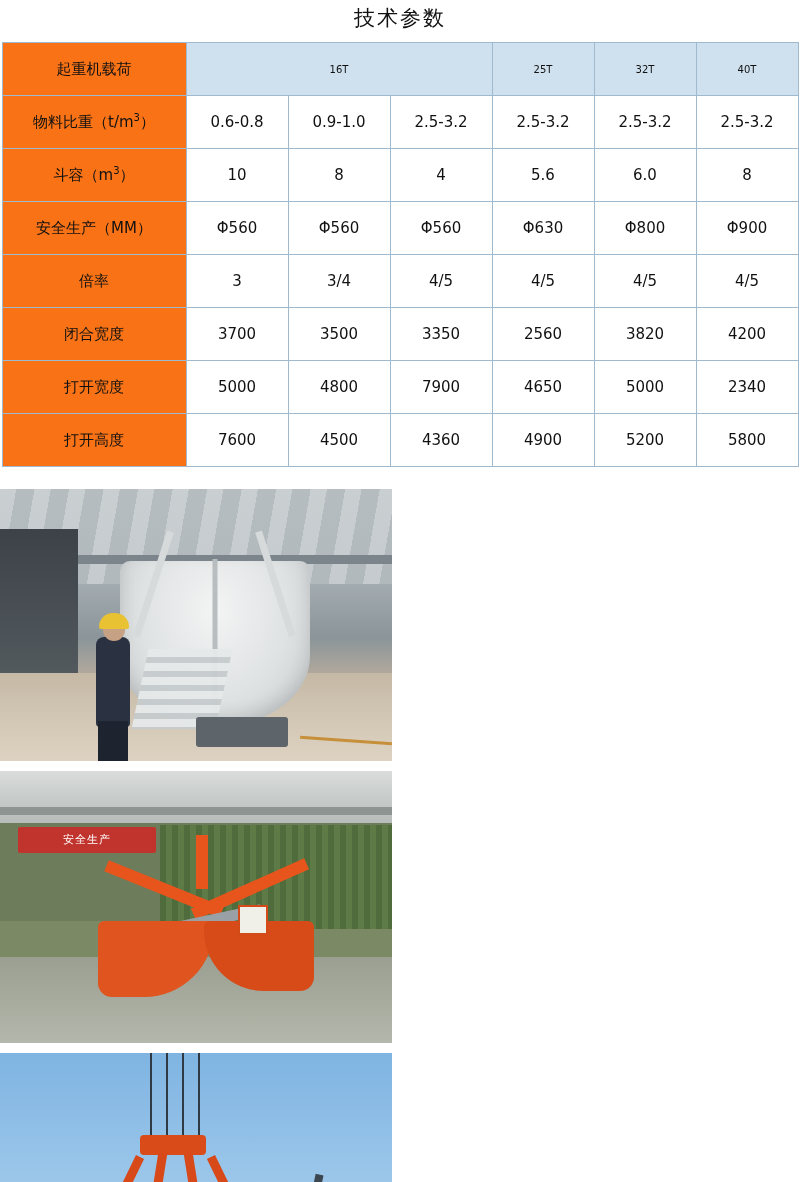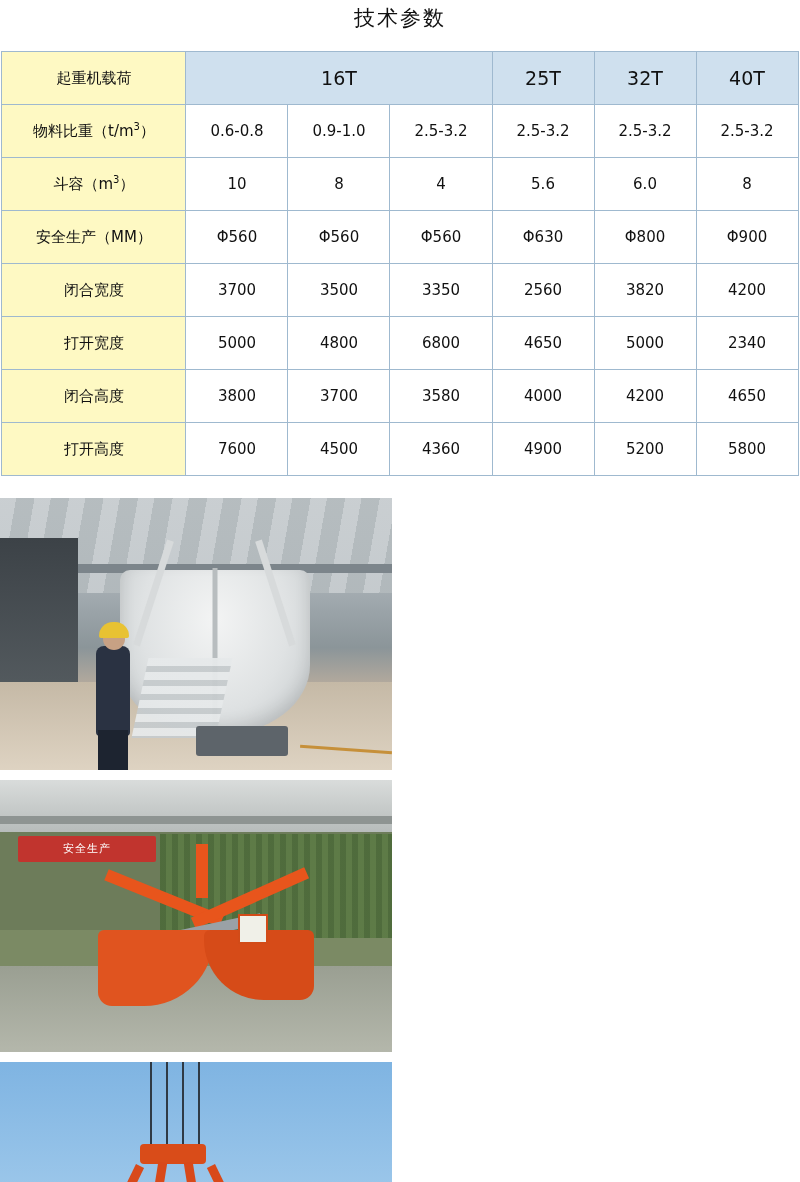--- a/index.html
+++ b/index.html
@@ -18,48 +18,48 @@
     width: 800px;
     height: 1182px;
     position: relative;
   }
   .title {
     text-align: center;
     font-size: 21px;
     letter-spacing: 2px;
     color: #111111;
     padding-top: 4px;
-    padding-bottom: 19px;
+    padding-bottom: 10px;
     font-weight: normal;
     margin: 0;
   }
   table.spec {
     border-collapse: collapse;
     width: 796px;
     margin: 0 auto;
     table-layout: fixed;
   }
   table.spec td {
     border: 1px solid #9fb9cf;
     text-align: center;
     vertical-align: middle;
     font-size: 15px;
     height: 50px;
     color: #111;
     background: #ffffff;
   }
   table.spec td.label {
-    background: #fef9c3;
+    background: #f97316;
     font-size: 15px;
     width: 184px;
     text-align: center;
   }
   table.spec td.hdr {
     background: #cfe0ee;
-    font-size: 19px;
+    font-size: 10px;
   }
   table.spec tr.row-head td {
     height: 50px;
   }
   .sup {
     font-size: 10px;
     vertical-align: super;
   }
   .gallery {
     width: 656px;
@@ -330,50 +330,50 @@
       <tr>
         <td class="label">安全生产（MM）</td>
         <td>Φ560</td>
         <td>Φ560</td>
         <td>Φ560</td>
         <td>Φ630</td>
         <td>Φ800</td>
         <td>Φ900</td>
       </tr>
 
+      <tr>
+        <td class="label">倍率</td>
+        <td>3</td>
+        <td>3/4</td>
+        <td>4/5</td>
+        <td>4/5</td>
+        <td>4/5</td>
+        <td>4/5</td>
+      </tr>
 
       <tr>
         <td class="label">闭合宽度</td>
         <td>3700</td>
         <td>3500</td>
         <td>3350</td>
         <td>2560</td>
         <td>3820</td>
         <td>4200</td>
       </tr>
 
       <tr>
         <td class="label">打开宽度</td>
         <td>5000</td>
         <td>4800</td>
-        <td>6800</td>
+        <td>7900</td>
         <td>4650</td>
         <td>5000</td>
         <td>2340</td>
       </tr>
 
-      <tr>
-        <td class="label">闭合高度</td>
-        <td>3800</td>
-        <td>3700</td>
-        <td>3580</td>
-        <td>4000</td>
-        <td>4200</td>
-        <td>4650</td>
-      </tr>
 
       <tr>
         <td class="label">打开高度</td>
         <td>7600</td>
         <td>4500</td>
         <td>4360</td>
         <td>4900</td>
         <td>5200</td>
         <td>5800</td>
       </tr>

